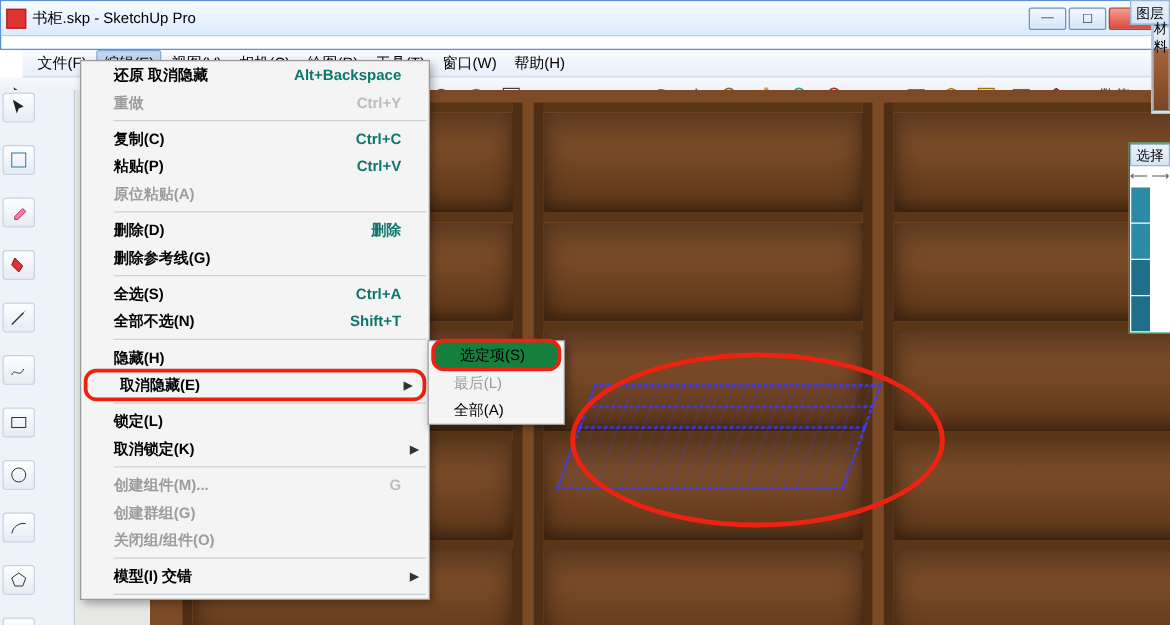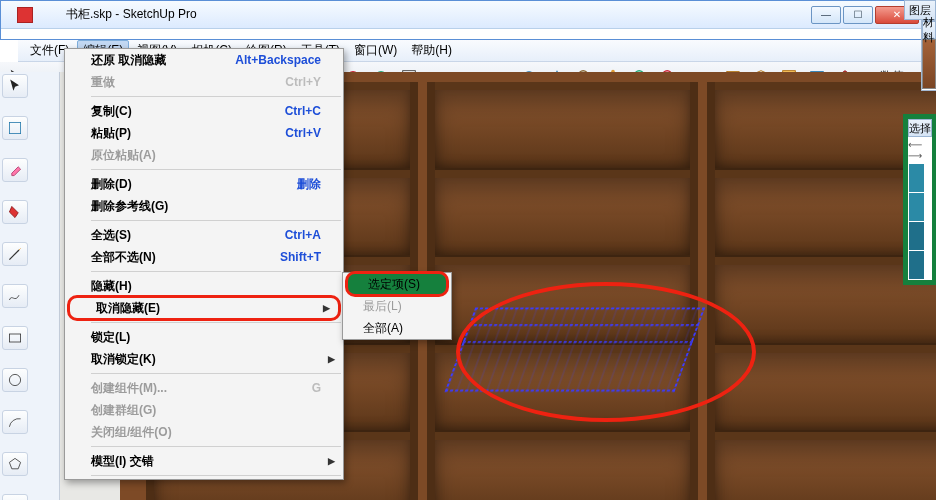--- a/index.html
+++ b/index.html
@@ -1,19 +1,19 @@
 <!DOCTYPE html>
 <html><head>
 <meta charset="utf-8">
 <style>
   * { box-sizing: border-box; margin: 0; padding: 0; }
   body { font-family: "Microsoft YaHei", "SimSun", Tahoma, sans-serif; font-size: 12px; background:#fff; width:936px; height:500px; overflow:hidden; position:relative; }
 
   .window-frame { border:1px solid #5a8fd6; display:flex; flex-direction:column; height:40px; }
-  .titlebar { height:28px; background:linear-gradient(#f6fbff,#dceafe); display:flex; align-items:center; padding:0 16px; border-bottom:1px solid #b8d0ea;gap:28px; }
+  .titlebar { height:28px; background:linear-gradient(#f6fbff,#dceafe); display:flex; align-items:center; padding:0 4px; border-bottom:1px solid #b8d0ea; }
   .titlebar .app-icon { width:16px; height:16px; margin-right:5px; background:#d33; border:1px solid #a22; }
   .titlebar .title { flex:1; color:#000; }
   .win-btns { display:flex; gap:2px; }
   .win-btn { width:30px; height:18px; border:1px solid #6b95c4; border-radius:2px; background:linear-gradient(#f2f8ff,#d4e6f9); display:flex; align-items:center; justify-content:center; font-size:10px; color:#345; }
   .win-btn.close { background:linear-gradient(#f49c8f,#d9493a); border-color:#b43d2e; color:#fff; width:44px; }
 
   .menubar { height:22px; background:linear-gradient(#f9fbfe,#e7effa); display:flex; align-items:center; padding:0 6px; border-bottom:1px solid #c9d6e8; gap:2px; position:relative;margin-left:18px; }
   .menu-item { padding:2px 6px; }
   .menu-item.active { background:#c2d8f2; border:1px solid #7faedb; border-radius:2px; padding:1px 5px; }
 
@@ -38,37 +38,37 @@
   .col3 { left:67%; }
   .shelf-slot { height:20%; border-top:8px solid #5a3619; border-bottom:2px solid #3d2410; background:linear-gradient(180deg,#8a5630 0%,#6f4322 60%,#5b3619 100%); box-shadow:inset 0 12px 22px rgba(0,0,0,.35), inset 0 -4px 10px rgba(0,0,0,.25); }
 
   .hidden-geom { position:absolute; left:400px; top:235px; width:230px; height:85px; transform:skewX(-20deg) rotateX(8deg); }
   .hidden-geom .edge { position:absolute; border:1px dashed #3b3bff; }
   .red-ellipse { position:absolute; left:396px; top:210px; width:300px; height:140px; border:4px solid #e21; border-radius:50%; }
 
   .dropdown { position:absolute; left:64px; top:48px; width:280px; background:#f4f4f4; border:1px solid #9a9a9a; box-shadow:2px 3px 7px rgba(0,0,0,.35); font-size:12px; }
   .dd-row { display:flex; align-items:center; height:22px; padding:0 22px 0 26px; position:relative;font-weight:bold; }
   .dd-row.disabled { color:#9c9c9c; }
-  .dd-row .sc { margin-left:auto; color:#1d4ed8; }
+  .dd-row .sc { margin-left:auto; color:#0f766e; }
   .dd-row.disabled .sc { color:#bcbcbc; }
   .dd-sep { height:1px; background:#d0d0d0; margin:3px 2px 3px 26px; }
   .dd-row.has-sub::after { content:"▶"; font-size:9px; position:absolute; right:8px; color:#333; }
   .dd-row.highlight { border:3px solid #e21; border-radius:10px; margin:-2px 2px; height:26px;align-items:center; }
 
   .submenu { position:absolute; left:342px; top:272px; width:110px; background:#f4f4f4; border:1px solid #9a9a9a; box-shadow:2px 3px 7px rgba(0,0,0,.35); }
   .sm-row { height:22px; display:flex; align-items:center; padding:0 10px 0 20px; }
   .sm-row.disabled { color:#9c9c9c; }
   .sm-row.hover { background:#15803d; }
   .sm-row.highlight { border:3px solid #e21; border-radius:10px; margin:-2px 2px; height:26px; }
 
   .right-panels { position:absolute; right:0; top:0; width:32px; display:flex; flex-direction:column; }
   .rp-tab { height:20px; background:linear-gradient(#eaf2fb,#d6e4f5); border:1px solid #9bb5d4; font-size:11px; display:flex; align-items:center; justify-content:center; }
   .mat-pane { position:absolute; right:-1px; top:20px; width:16px; border:1px solid #a4b8d2; background:#fff; }
   .swatch { width:100%; height:50px; border:1px solid #888; margin-bottom:1px; }
-  .select-pane { position:absolute; right:-1px; top:114px; width:34px; border:5px solid #15803d; background:#fff; font-size:11px; }
+  .select-pane { position:absolute; right:-1px; top:114px; width:34px; border:1px solid #15803d; background:#fff; font-size:11px; }
   .swatch-row { display:flex; flex-wrap:wrap; padding:1px; gap:1px; }
   .mini-sw { width:15px; height:28px; }
 
   .annot-menu { position:absolute; left:50px; top:20px; width:54px; height:20px; border:3px solid #e21; border-radius:9px; }
 </style>
 </head>
 <body>
 
 <div class="window-frame">
   <div class="titlebar">

